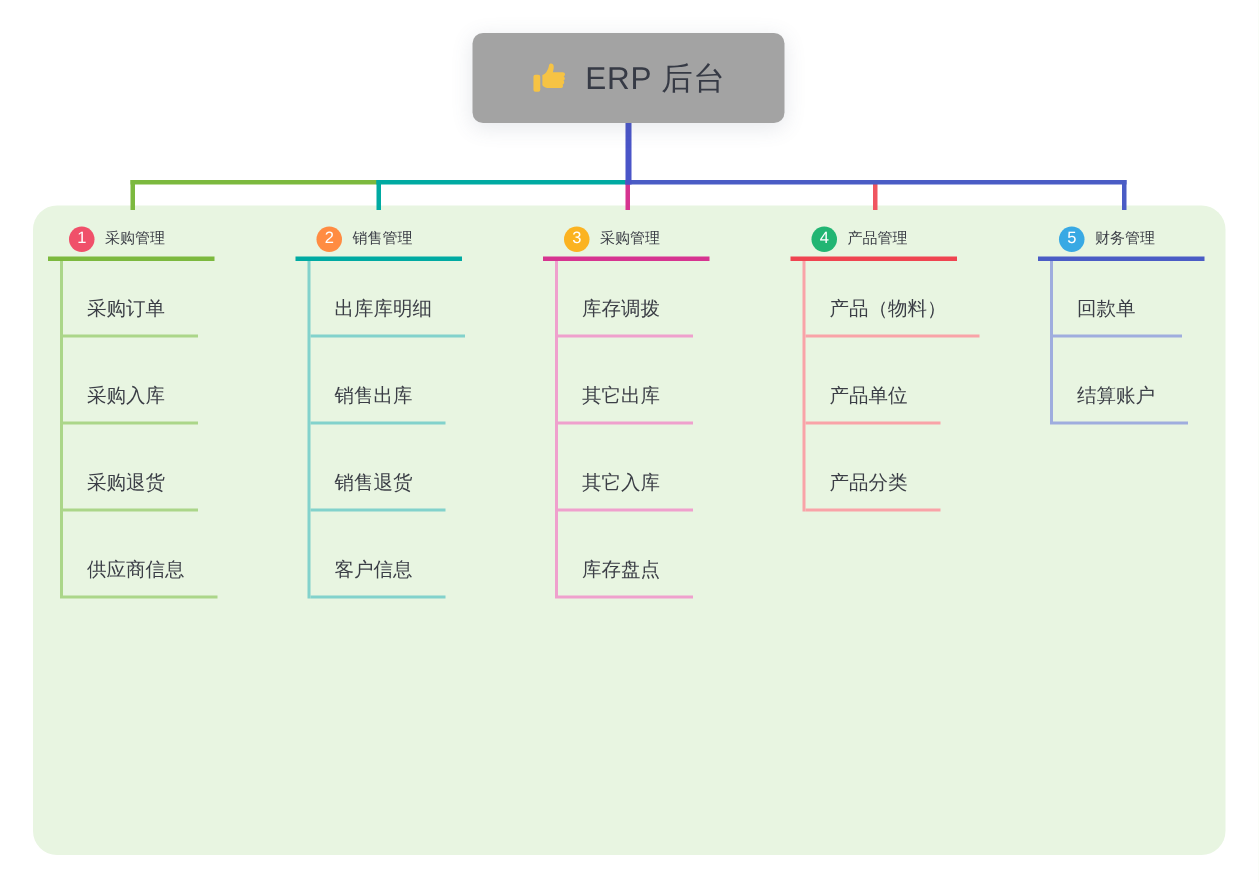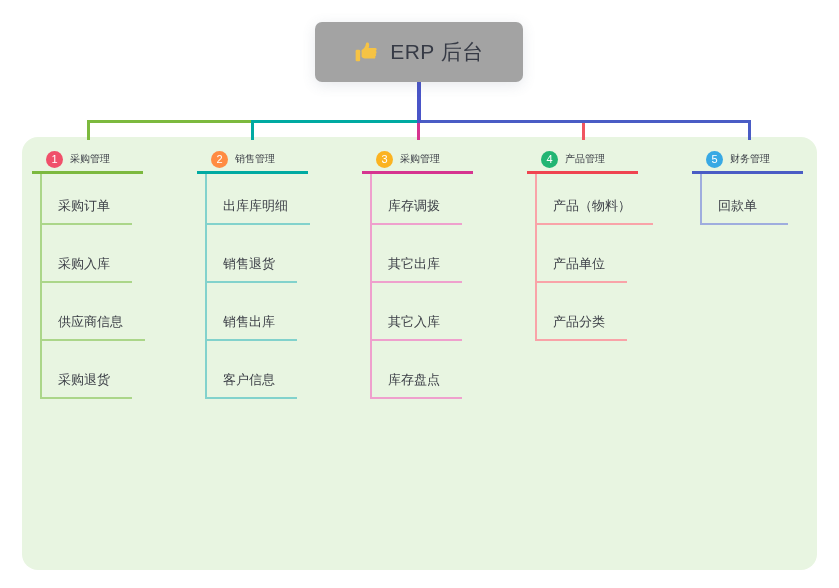--- a/index.html
+++ b/index.html
@@ -78,42 +78,42 @@
       <span class="branch-label">采购管理</span>
     </div>
     <ul class="children">
       <li class="child">
           <span class="child-label">采购订单</span>
         </li>
       <li class="child">
           <span class="child-label">采购入库</span>
         </li>
       <li class="child">
-          <span class="child-label">供应商信息</span>
+          <span class="child-label">采购退货</span>
         </li>
       <li class="child">
-          <span class="child-label">采购退货</span>
+          <span class="child-label">供应商信息</span>
         </li>
     </ul>
   </div>
 
   <div class="branch b2" style="left:197px;">
     <div class="branch-header">
       <span class="badge">2</span>
       <span class="branch-label">销售管理</span>
     </div>
     <ul class="children">
       <li class="child">
           <span class="child-label">出库库明细</span>
         </li>
       <li class="child">
-          <span class="child-label">销售退货</span>
+          <span class="child-label">销售出库</span>
         </li>
       <li class="child">
-          <span class="child-label">销售出库</span>
+          <span class="child-label">销售退货</span>
         </li>
       <li class="child">
           <span class="child-label">客户信息</span>
         </li>
     </ul>
   </div>
 
   <div class="branch b3" style="left:362px;">
     <div class="branch-header">
       <span class="badge">3</span>
@@ -155,16 +155,19 @@
 
   <div class="branch b5" style="left:692px;">
     <div class="branch-header">
       <span class="badge">5</span>
       <span class="branch-label">财务管理</span>
     </div>
     <ul class="children">
       <li class="child">
           <span class="child-label">回款单</span>
         </li>
+      <li class="child">
+          <span class="child-label">结算账户</span>
+        </li>
     </ul>
   </div>
 
 </div>
 
 </body></html>

